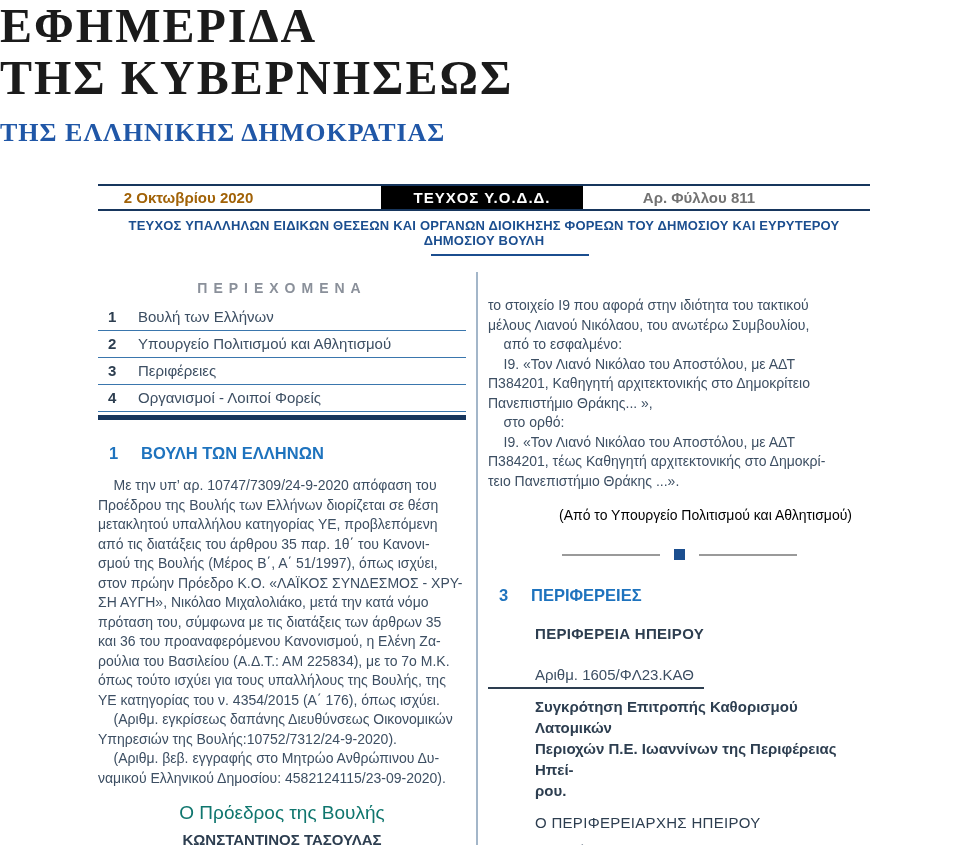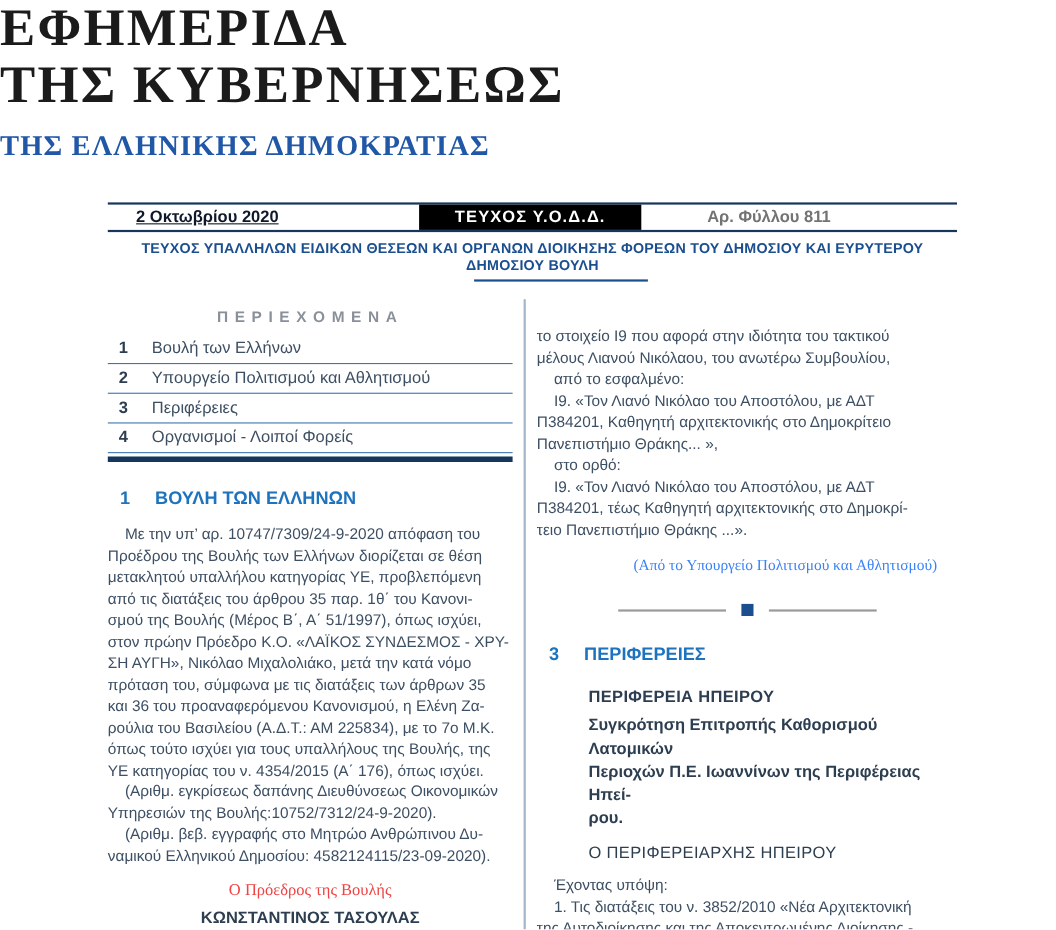--- a/index.html
+++ b/index.html
@@ -35,21 +35,21 @@
     width:772px;
     border-top:2px solid #17365d;
     border-bottom:2px solid #17365d;
     display:flex; align-items:stretch;
     height:27px;
   }
   .info-date {
     flex:0 0 283px;
     display:flex; align-items:center; justify-content:center;
     padding-right:102px;
-    font-weight:bold; font-size:15px; color:#0f172a;text-decoration:underline;
+    font-weight:bold; font-size:15px; color:#a16207;
   }
   .info-issue-type {
     flex:0 0 202px;
     background:#000000;
     color:#ffffff;
     display:flex; align-items:center; justify-content:center;
     font-weight:bold; font-size:15px;
     letter-spacing:1px;
   }
   .info-number {
@@ -107,28 +107,28 @@
   .section-header .sec-num { flex:0 0 43px; padding-left:11px; }
   .sec1-header { margin-top:24px; }
   .body-text {
     margin-top:13px;
     font-size:14px; line-height:19.5px;
     color:#3d4f63;
     white-space:pre-line;
     text-align:justify;
   }
   .signature { margin-top:14px; text-align:center; }
-  .sig-role { font-size:15px; color:#ef4444;font-family:Liberation Serif, serif; }
+  .sig-role { font-size:19px; color:#0f766e; }
   .sig-name { margin-top:7px; font-weight:bold; font-size:15px; color:#2d3e50; }
   
   .continuation { margin-top:24px; }
   .attribution {
     margin-top:16px;
     text-align:right; padding-right:18px;
-    font-size:14px; color:#3b82f6;font-family:Liberation Serif, serif;
+    font-size:14px; color:#000000;
   }
   .section-divider {
     margin:26px auto 0 auto;
     width:235px;
     display:flex; align-items:center;
   }
   .section-divider .sd-line { flex:1; border-bottom:2px solid #9a9a9a; }
   .section-divider .sd-square { width:11px; height:11px; background:#1b4e8f; margin:0 14px; }
   .sec3-header { margin-top:26px; }
   .region-heading {
@@ -253,20 +253,23 @@
         <span class="sd-line"></span>
       </div>
 
       <div class="section-header sec3-header">
         <span class="sec-num">3</span>
         <span>ΠΕΡΙΦΕΡΕΙΕΣ</span>
       </div>
 
       <div class="region-heading">ΠΕΡΙΦΕΡΕΙΑ ΗΠΕΙΡΟΥ</div>
 
+      <div class="doc-number-wrap">
+        <div class="doc-number">Αριθμ. 1605/ΦΛ23.ΚΑΘ</div>
+      </div>
 
       <div class="doc-title">Συγκρότηση Επιτροπής Καθορισμού Λατομικών
 Περιοχών Π.Ε. Ιωαννίνων της Περιφέρειας Ηπεί-
 ρου.</div>
 
       <div class="issuer">Ο ΠΕΡΙΦΕΡΕΙΑΡΧΗΣ ΗΠΕΙΡΟΥ</div>
 
       <div class="body-text sec3-body">&nbsp;&nbsp;&nbsp;&nbsp;Έχοντας υπόψη:
 &nbsp;&nbsp;&nbsp;&nbsp;1. Τις διατάξεις του ν. 3852/2010 «Νέα Αρχιτεκτονική
 της Αυτοδιοίκησης και της Αποκεντρωμένης Διοίκησης -

